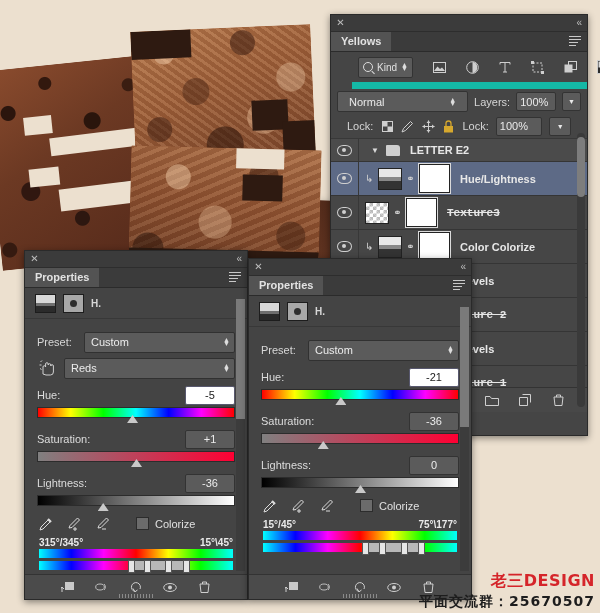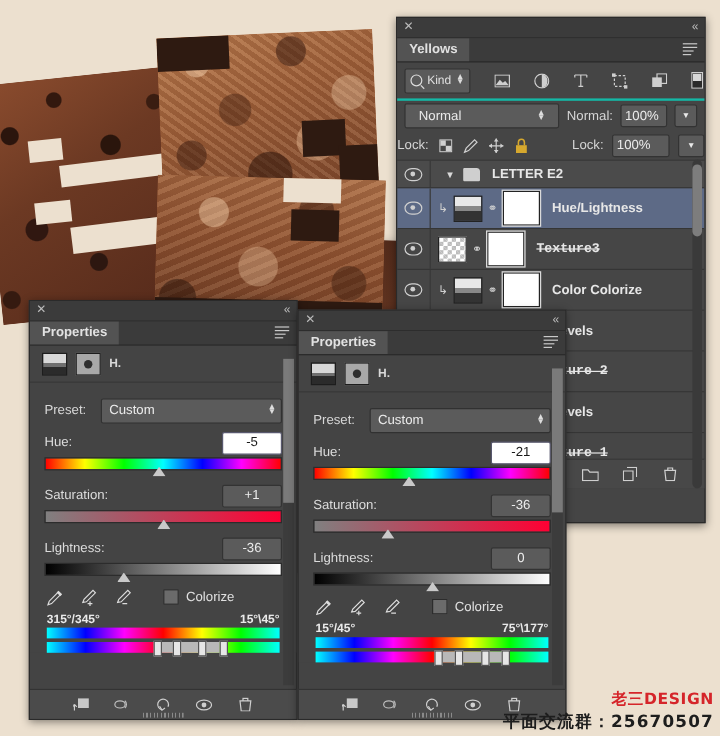--- a/index.html
+++ b/index.html
@@ -80,36 +80,36 @@
   .tabmenu i{display:block;height:1px;background:#c9c9c9;margin-bottom:2px;}
   .tabmenu i:nth-child(1){width:12px}
   .tabmenu i:nth-child(2){width:12px}
   .tabmenu i:nth-child(3){width:9px}
   .tabmenu i:nth-child(4){width:7px}
 
   
   #layers-panel{left:330px;top:14px;width:256px;height:420px;background:#454545;}
   #layers-body{background:#454545;}
   .filterrow{height:30px;display:flex;align-items:center;padding:0 6px;gap:20px;
-    border-bottom:2px solid #14b8a6;}
+    border-bottom:7px solid #14b8a6;margin-left:21px;}
   .kindsel{width:72px;height:19px;background:#5b5b5b;border:1px solid #333;border-radius:2px;
     display:flex;align-items:center;padding:0 4px;gap:4px;font-size:10px;color:#e0e0e0;cursor:pointer;}
   .kindsel .mag{width:8px;height:8px;border:1.3px solid #ddd;border-radius:50%;position:relative;flex:none;}
   .kindsel .mag:after{content:'';position:absolute;right:-3px;bottom:-2px;width:4px;height:1.3px;background:#ddd;transform:rotate(45deg);}
   .spin{margin-left:auto;display:flex;flex-direction:column;align-items:center;line-height:4px;font-size:7px;color:#ddd;}
   .ficon{width:20px;height:20px;display:flex;align-items:center;justify-content:center;
     color:#cfcfcf;font-size:12px;cursor:pointer;}
   .ficon svg{display:block}
   .blendrow{height:25px;display:flex;align-items:center;padding:0 6px;gap:6px;}
   .blendsel{width:135px;height:19px;background:#5b5b5b;border:1px solid #333;border-radius:2px;
     display:flex;align-items:center;padding:0 11px;font-size:11px;color:#eaeaea;cursor:pointer;}
   .lbl{font-size:11px;color:#d5d5d5;}
   .numfield{height:17px;background:#5b5b5b;border:1px solid #333;border-radius:2px;
     display:flex;align-items:center;padding:0 3px;font-size:11px;color:#eaeaea;cursor:text;}
-  .lockrow{height:24px;display:flex;align-items:center;padding:0 0;gap:7px;border-bottom:1px solid #383838;}
+  .lockrow{height:24px;display:flex;align-items:center;padding:0 16px;gap:7px;border-bottom:1px solid #383838;}
   .lockicon{width:14px;height:14px;display:flex;align-items:center;justify-content:center;color:#cfcfcf;cursor:pointer;}
   .layerlist{position:relative;background:#3f3f3f;height:248px;overflow:hidden;}
   .layerrow{height:33px;display:flex;align-items:center;border-bottom:1px solid #353535;
     background:#464646;position:relative;cursor:pointer;}
   .layerrow.sel{background:#5d6a86;}
   .layerrow.grp{height:22px;background:#4b4b4b;}
   .eyecell{width:27px;height:100%;display:flex;align-items:center;justify-content:center;
     border-right:1px solid #383838;}
   .eye{width:13px;height:9px;border:1.2px solid #cfcfcf;border-radius:50% 50% 50% 50%/60% 60% 60% 60%;
     position:relative;}
@@ -180,21 +180,21 @@
   .props-footer{position:absolute;left:0;right:0;bottom:0;height:24px;background:#4b4b4b;
     border-top:1px solid #333;display:flex;align-items:center;justify-content:center;gap:18px;}
   .grip{position:absolute;left:50%;transform:translateX(-50%);bottom:1px;width:34px;height:4px;
     background:repeating-linear-gradient(90deg,#8a8a8a 0 1px, transparent 1px 3px);}
   .psc{position:absolute;right:2px;top:48px;bottom:28px;width:9px;background:#3c3c3c;}
   .psc .pt{position:absolute;left:0;top:0;width:9px;height:120px;background:#7a7a7a;}
 
   
   #watermark{position:absolute;right:5px;bottom:2px;text-align:right;z-index:50;
     font-family:"DejaVu Sans", sans-serif;}
-  #wm-brand{color:#d5252a;font-size:13px;font-weight:bold;letter-spacing:.5px;}
+  #wm-brand{color:#d5252a;font-size:16px;font-weight:bold;letter-spacing:.5px;}
   #wm-qq{color:#1d1d1d;font-size:14px;font-weight:bold;letter-spacing:1px;margin-top:1px;}
 </style>
 </head>
 <body>
 
 <div id="canvas-area">
   <div id="plate-dish"></div>
 
   <div class="brownie" id="letter-b">
     <div class="tex choco-dark"></div>
@@ -279,21 +279,21 @@
             <rect x="1.5" y="1.5" width="7" height="6" fill="#d8d8d8"></rect>
           </svg>
       </div>
     </div>
 
     <div class="blendrow">
       <div class="blendsel">
         <span>Normal</span>
         <span class="spin">▲<br>▼</span>
       </div>
-      <span class="lbl">Normal:</span>
+      <span class="lbl">Layers:</span>
       <div class="numfield" style="width:40px;">
         <span>100%</span>
       </div>
       <div class="numfield" style="width:14px;justify-content:center;font-size:7px;">▼</div>
     </div>
 
     <div class="lockrow">
       <span class="lbl">Lock:</span>
       <span class="lockicon">
         <svg width="11" height="11" viewBox="0 0 11 11">
@@ -485,20 +485,32 @@
     <div class="adjhdr">
       <span class="sq a"></span>
       <span class="sq b"></span>
       <span class="htxt">H.</span>
     </div>
     <div style="height:10px"></div>
     <div class="prow">
       <span class="plabel">Preset:</span>
       <div class="selbox">
         <span>Custom</span>
+        <span class="spin">▲<br>▼</span>
+      </div>
+    </div>
+    <div class="prow">
+      <span class="handicon">
+        <svg width="17" height="16" viewBox="0 0 17 16">
+            <path d="M4 14 V7 a1.3 1.3 0 0 1 2.6 0 V4 a1.3 1.3 0 0 1 2.6 0 V5 a1.3 1.3 0 0 1 2.6 0 V6 a1.3 1.3 0 0 1 2.6 0 v6 a3 3 0 0 1-3 3 H7 Z" fill="none" stroke="#d0d0d0"></path>
+            <path d="M1.5 2 L3 0.5 M0.5 5 H2.5 M1 8.5 L2.5 9.5" stroke="#d0d0d0"></path>
+          </svg>
+      </span>
+      <div class="selbox">
+        <span>Reds</span>
         <span class="spin">▲<br>▼</span>
       </div>
     </div>
 
     <div class="slider-block">
       <div class="slider-head">
         <span class="sl">Hue:</span>
         <span class="valbox active">-5</span>
       </div>
       <div class="track hue">

